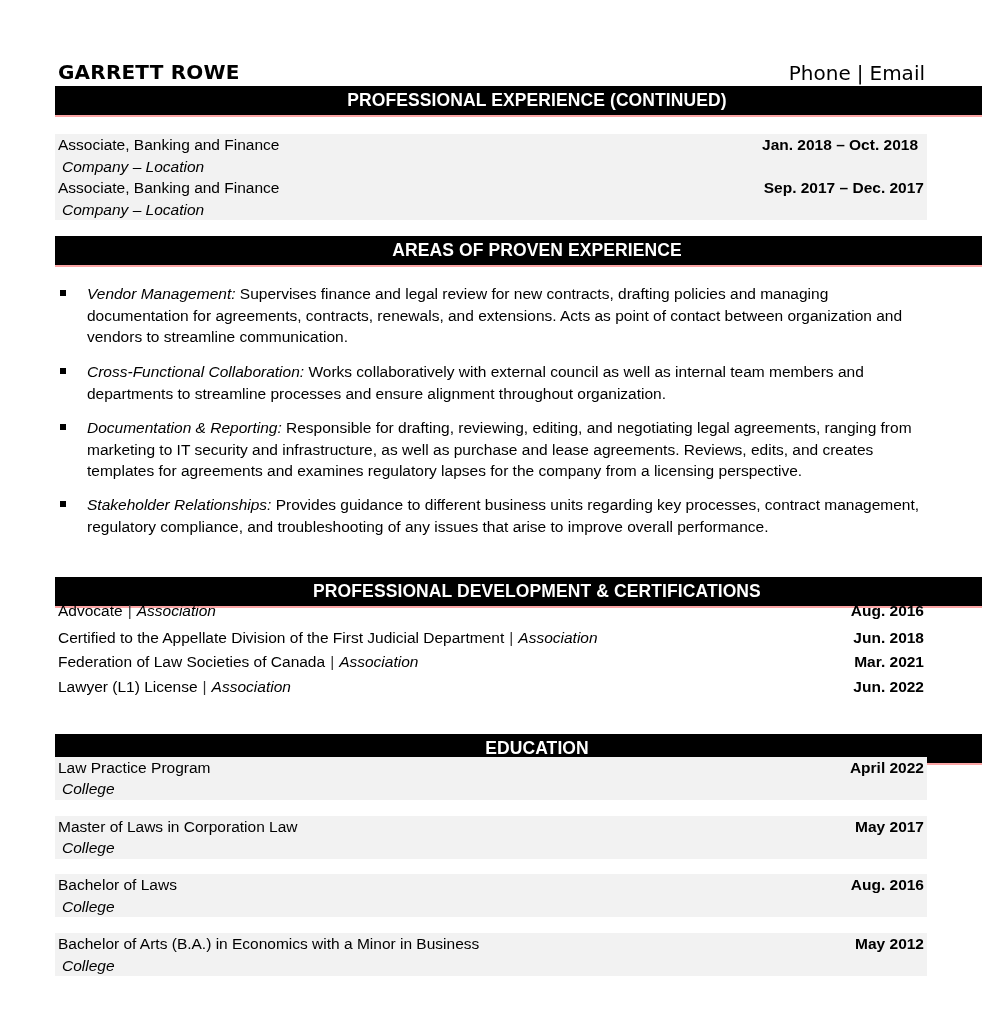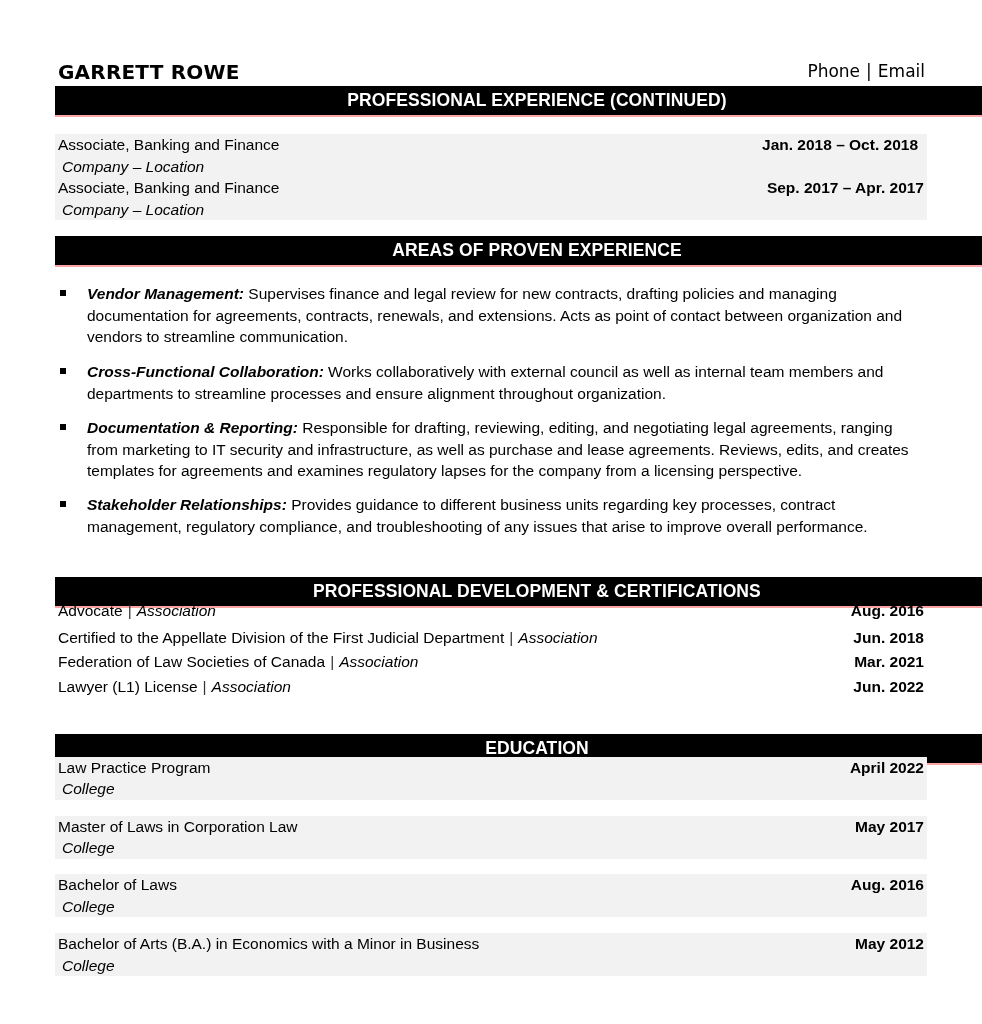--- a/index.html
+++ b/index.html
@@ -9,21 +9,21 @@
   }
   .page { position: absolute; left: 55px; top: 0; width: 872px; }
 
   .header { position: absolute; left: 0; top: 58px; width: 872px; height: 26px; }
   .name {
     position: absolute; left: 3px; top: 2px;
     font-family: "DejaVu Sans", sans-serif; font-weight: bold; font-size: 20px; letter-spacing: 0.2px;
   }
   .contact {
     position: absolute; right: 2px; top: 3px;
-    font-family: "DejaVu Sans", sans-serif; font-size: 17px; font-weight: normal;
+    font-family: "DejaVu Sans", sans-serif; font-size: 20px; font-weight: normal;
   }
   .contact .sep { padding: 0 6px; }
 
   .bar {
     position: absolute; left: 0; width: 964px; height: 29px;
     background: #000; border-bottom: 2px solid #fca5a5;
     color: #fff; text-align: center; font-weight: bold; font-size: 17.5px;
     line-height: 29px; letter-spacing: 0.1px;
   }
 
@@ -36,21 +36,21 @@
   .ital { font-style: italic; }
   .sub { padding-left: 4px; }
   .pipe { padding: 0 5px; font-weight: normal; color: #333; }
 
   .bullets { position: absolute; left: 0; top: 283px; width: 872px; }
   .bullet { position: absolute; left: 0; width: 872px; font-size: 15.5px; line-height: 21.5px; }
   .bullet .sq {
     position: absolute; left: 5px; top: 7px; width: 6px; height: 6px; background: #000;
   }
   .bullet .txt { position: absolute; left: 32px; width: 836px; }
-  .bullet .title { font-weight: bold; font-style: italic; text-align: right; }
+  .bullet .title { font-weight: normal; font-style: italic; text-align: right; }
 </style>
 </head>
 <body>
 
 <div class="page">
 
   <div class="header">
     <div class="name">GARRETT ROWE</div>
     <div class="contact">
       <span>Phone</span><span class="sep">|</span><span>Email</span>
@@ -61,21 +61,21 @@
   <div class="shade" style="top:134px;height:86px;"></div>
   <div class="row" style="top:136px;">
     <span class="left bold">Associate, Banking and Finance</span>
     <span class="right" style="right:6px;">Jan. 2018 – Oct. 2018</span>
   </div>
   <div class="row" style="top:158px;">
     <span class="left ital sub">Company – Location</span>
   </div>
   <div class="row" style="top:179px;">
     <span class="left bold">Associate, Banking and Finance</span>
-    <span class="right">Sep. 2017 – Apr. 2017</span>
+    <span class="right">Sep. 2017 – Dec. 2017</span>
   </div>
   <div class="row" style="top:201px;">
     <span class="left ital sub">Company – Location</span>
   </div>
 
   <div class="bar" style="top:236px;">AREAS OF PROVEN EXPERIENCE</div>
   <div class="bullets">
     <div class="bullet" style="top:0px;">
       <span class="sq"></span>
       <div class="txt"><span class="title">Vendor Management:</span><span> Supervises finance and legal review for new contracts, drafting policies and managing documentation for agreements, contracts, renewals, and extensions. Acts as point of contact between organization and vendors to streamline communication.</span></div>

